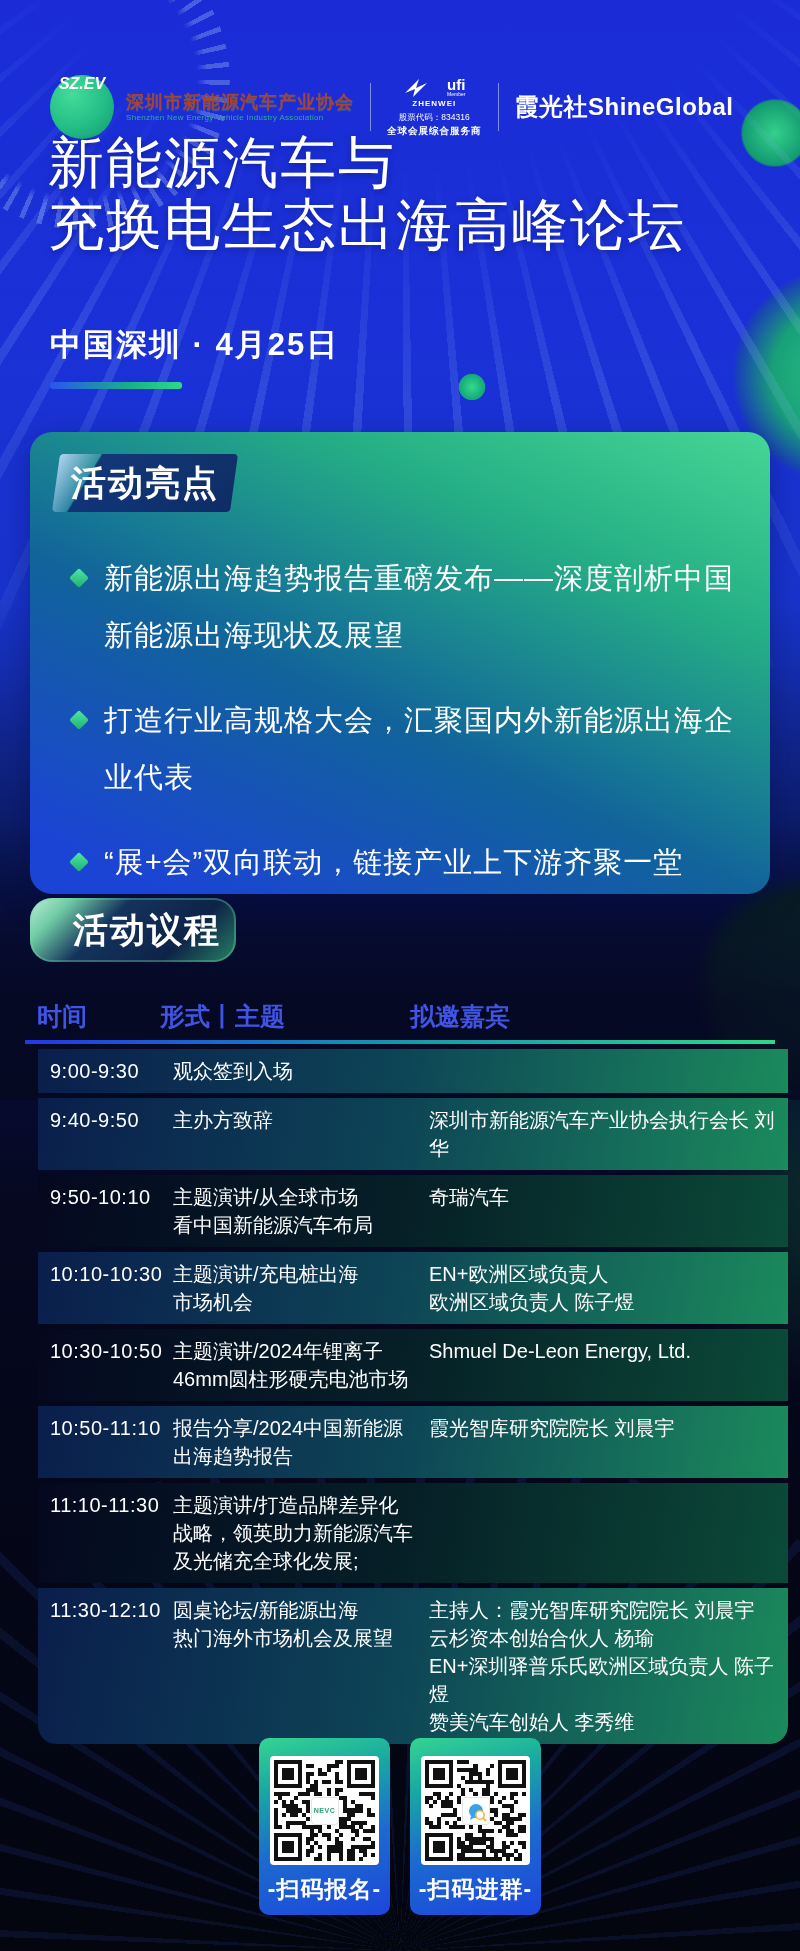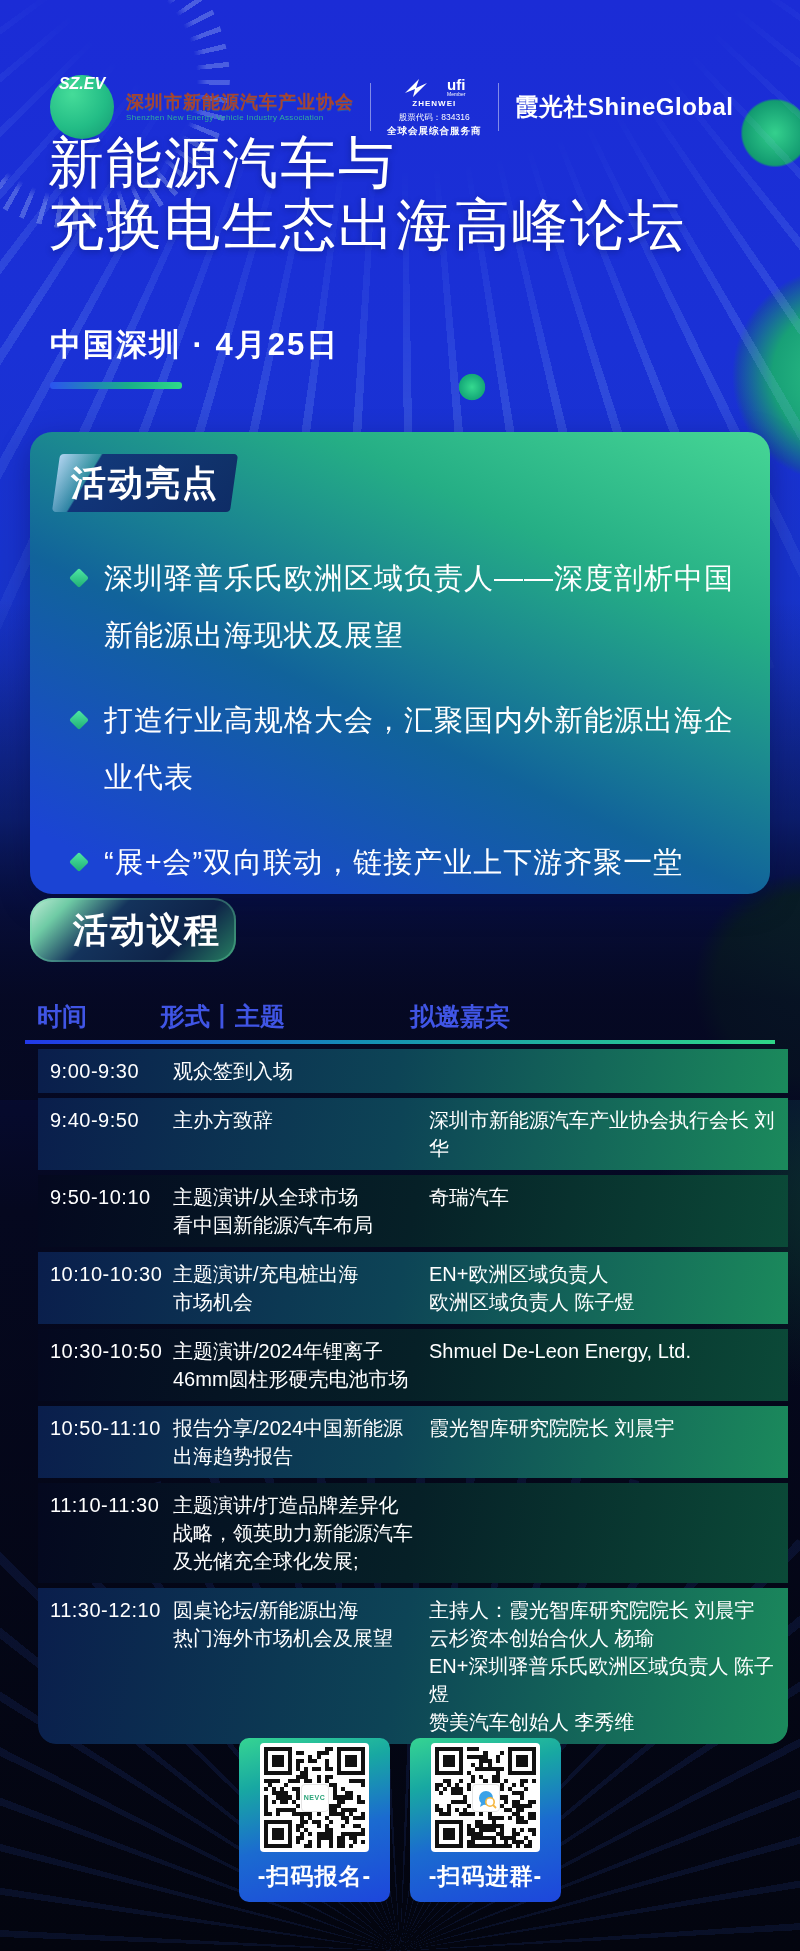--- a/index.html
+++ b/index.html
@@ -82,21 +82,21 @@
   .ag-table{position:absolute;left:38px;top:1049px;width:750px;border-radius:0 0 18px 18px;overflow:hidden;}
   .ag-row{display:flex;align-items:flex-start;padding:8px 0;margin-bottom:5px;font-size:20px;line-height:28px;}
   .ag-row.odd{background:linear-gradient(100deg,#0a1e4c 0%,#0d4456 48%,#1b8a5c 100%);}
   .ag-row.even{background:linear-gradient(100deg,#04081f 0%,#062027 50%,#0b4a38 100%);}
   .ag-row:last-child{border-radius:0 0 18px 18px;margin-bottom:0;}
   .c-time{flex:0 0 123px;padding-left:12px;letter-spacing:.5px;}
   .c-topic{flex:0 0 250px;white-space:pre-line;padding-right:6px;}
   .c-guest{flex:1;white-space:pre-line;padding-right:6px;}
   
   .qr-zone{position:absolute;left:0;top:1738px;width:800px;display:flex;justify-content:center;gap:20px;}
-  .qr-card{width:151px;border-radius:10px;padding:5px 0 10px;
+  .qr-card{width:131px;border-radius:10px;padding:18px 0 10px;
     background:linear-gradient(165deg,#35d492 0%,#18a8a2 26%,#1b6bd0 58%,#1d46dc 100%);
     display:flex;flex-direction:column;align-items:center;}
   .qr-box{width:109px;height:109px;background:#fff;border-radius:4px;position:relative;}
   .qr-box svg{position:absolute;left:4px;top:4px;}
   .qr-logo{position:absolute;left:50%;top:50%;transform:translate(-50%,-50%);
     width:26px;height:26px;background:#fff;border-radius:4px;border:1px solid #e4e4e4;
     display:flex;align-items:center;justify-content:center;}
   .qr-logo-a{font-size:7px;font-weight:bold;color:#27a377;letter-spacing:.5px;text-align:center;line-height:1.1;}
   .qr-label{margin-top:9px;font-size:23px;font-weight:bold;letter-spacing:1px;}
 </style>
@@ -145,21 +145,21 @@
   <div class="date">中国深圳 · 4月25日</div>
   <div class="date-rule"></div>
 
   <div class="hl-panel">
     <div class="hl-tag">
       <span>活动亮点</span>
     </div>
     <ul class="hl-list">
         <li class="hl-item">
           <span class="diamond"></span>
-          <span class="hl-text">深圳驿普乐氏欧洲区域负责人——深度剖析中国新能源出海现状及展望</span>
+          <span class="hl-text">新能源出海趋势报告重磅发布——深度剖析中国新能源出海现状及展望</span>
         </li>
         <li class="hl-item">
           <span class="diamond"></span>
           <span class="hl-text">打造行业高规格大会，汇聚国内外新能源出海企业代表</span>
         </li>
         <li class="hl-item">
           <span class="diamond"></span>
           <span class="hl-text">“展+会”双向联动，链接产业上下游齐聚一堂</span>
         </li>
       </ul>

